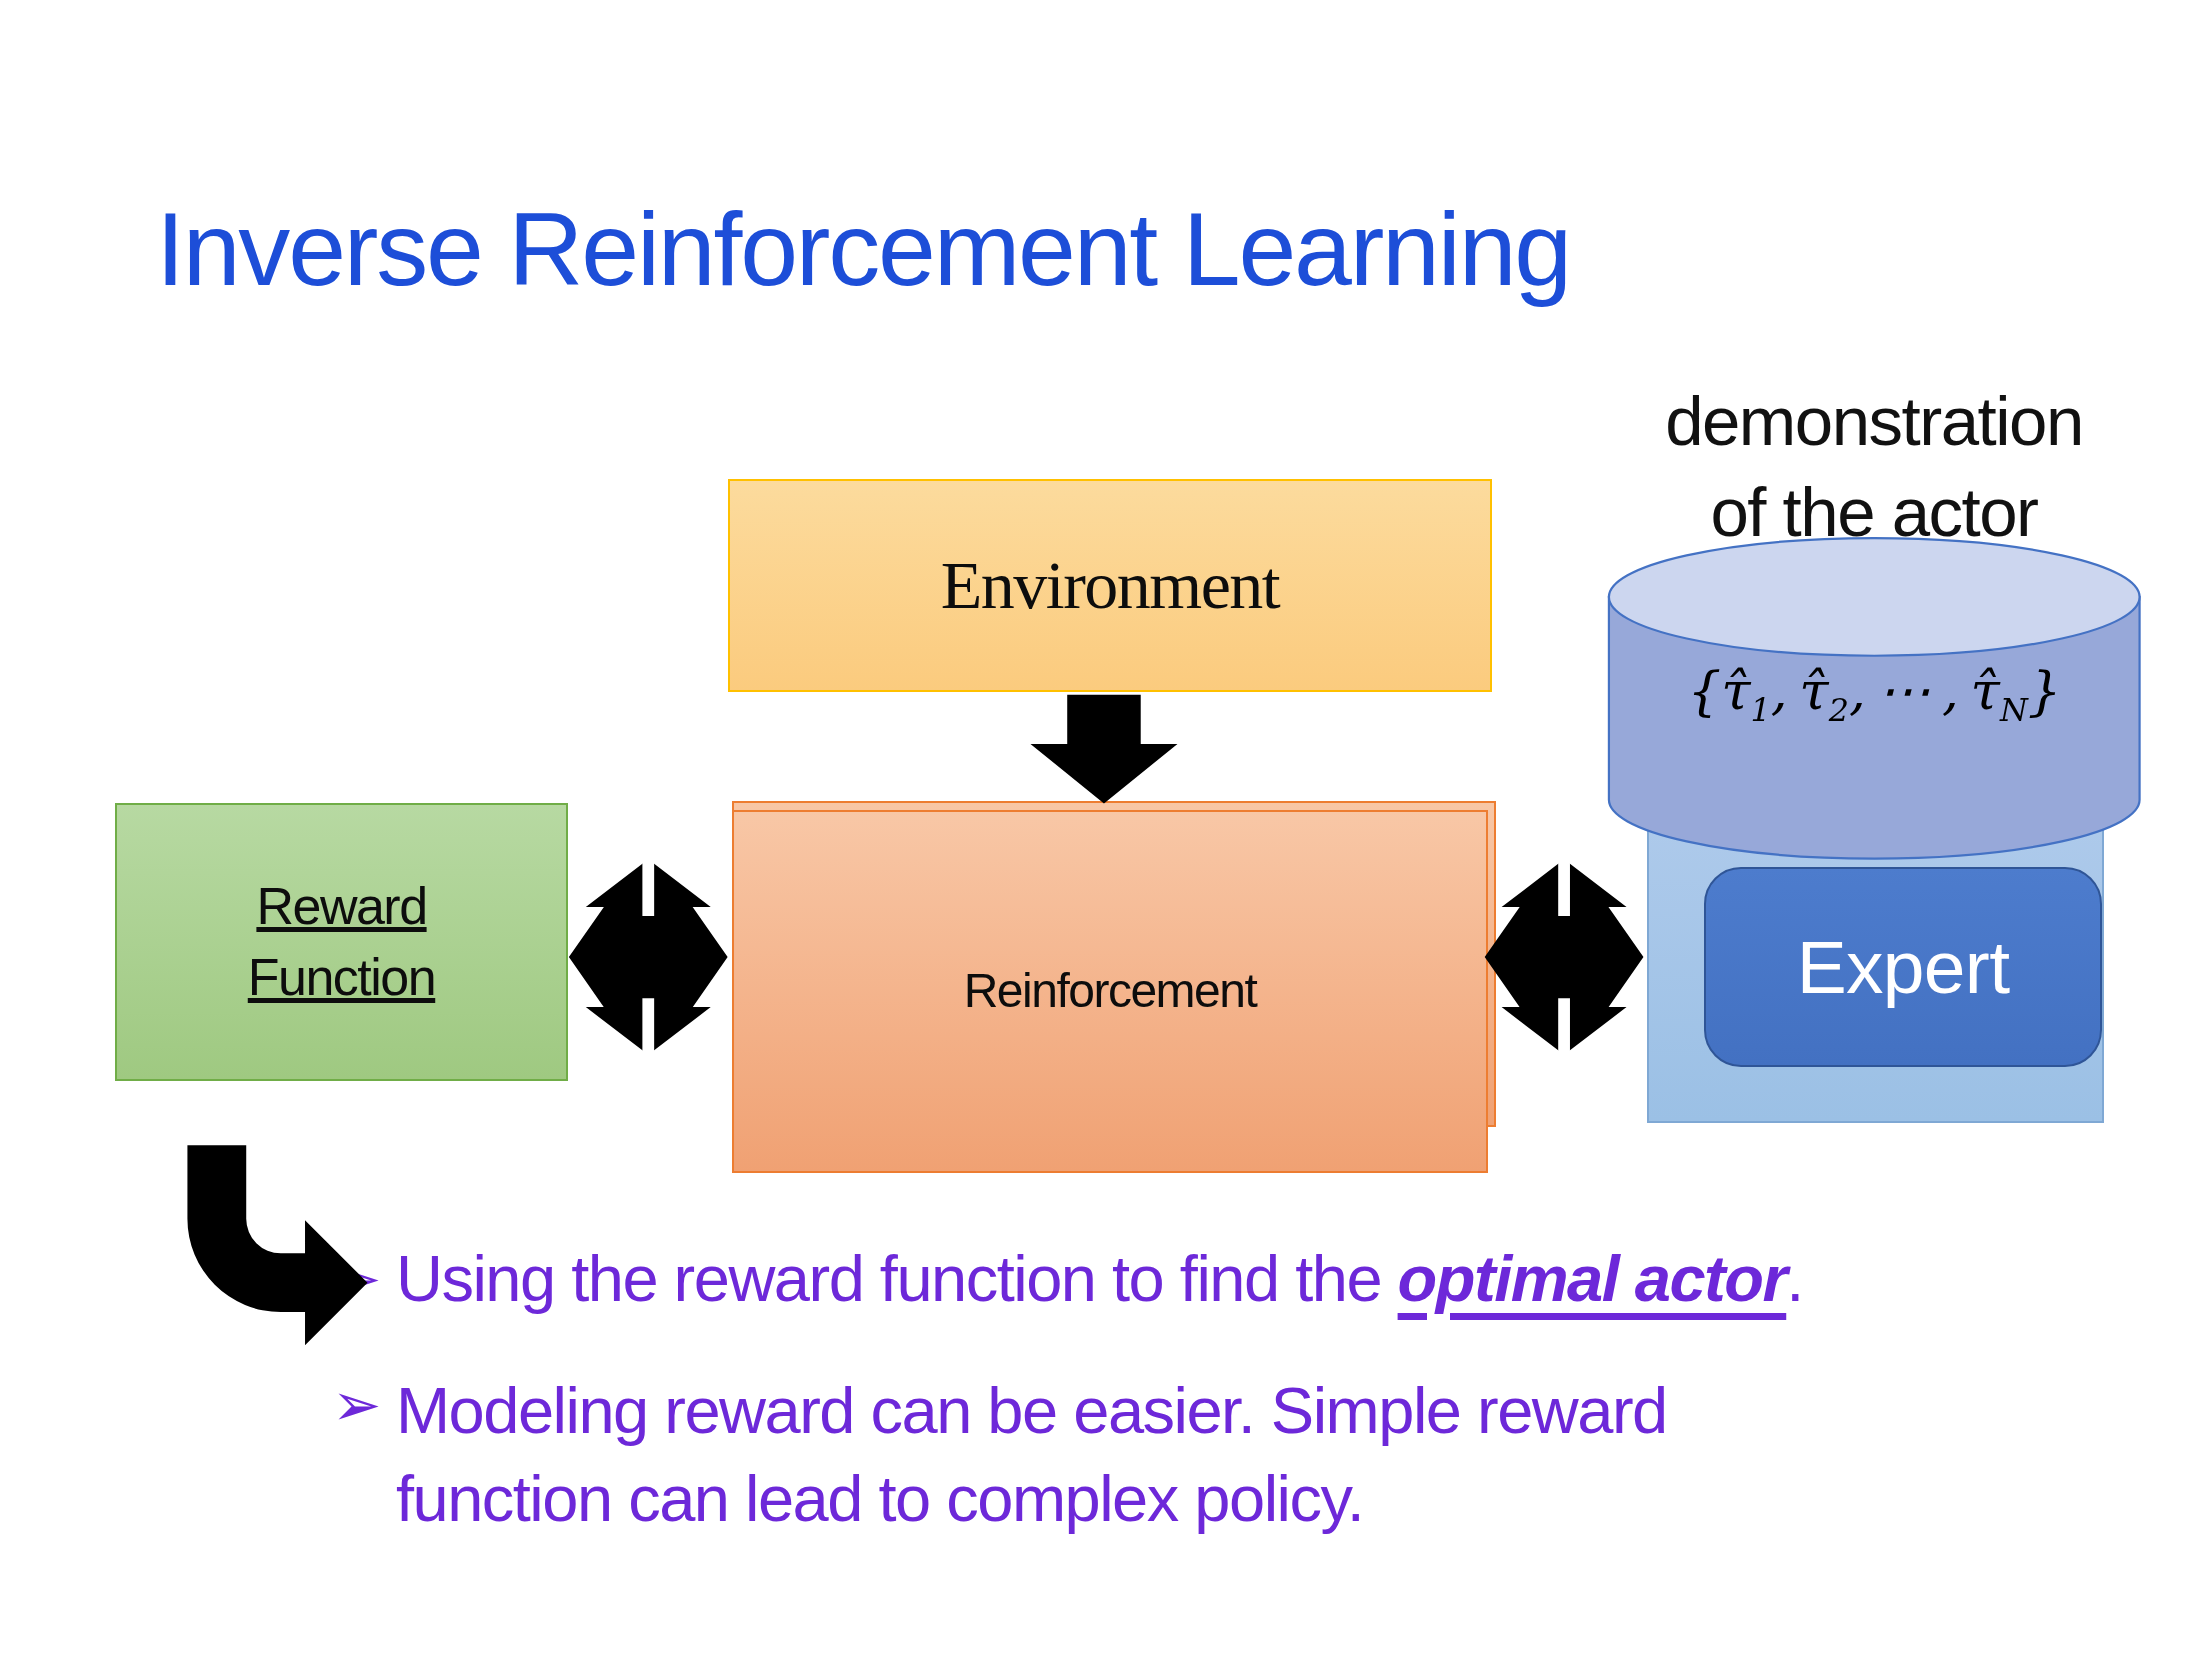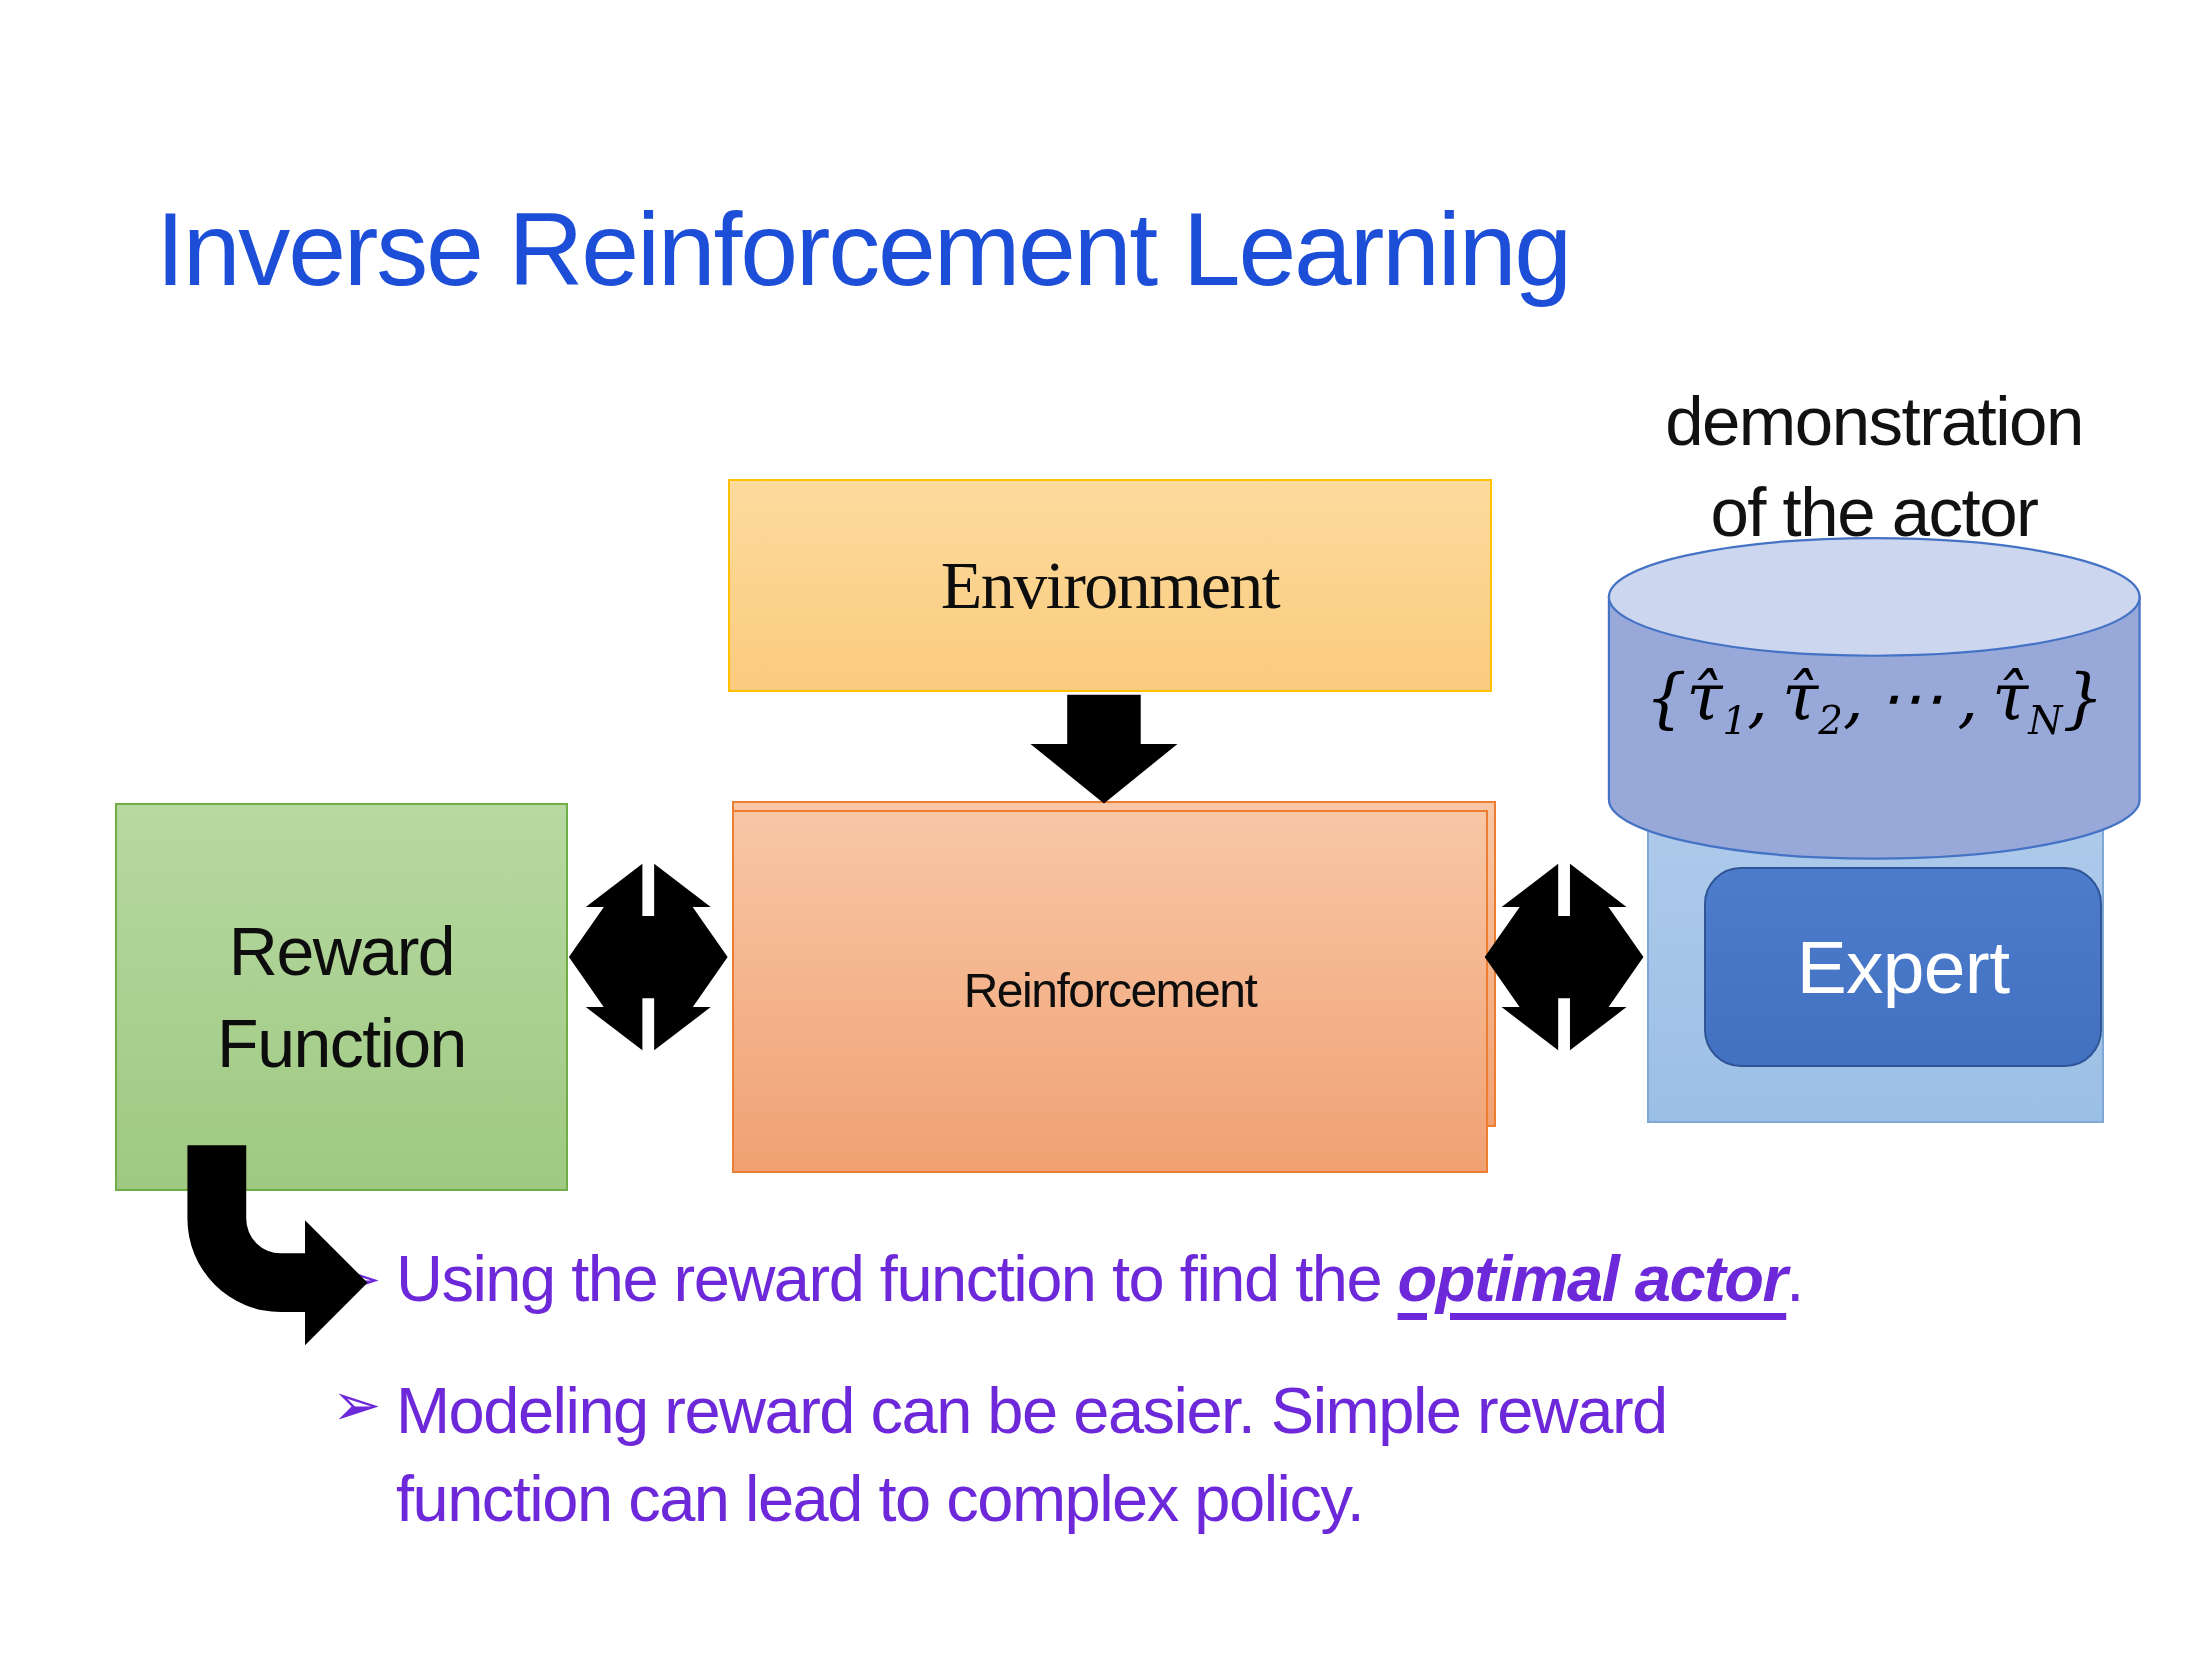--- a/index.html
+++ b/index.html
@@ -6,39 +6,39 @@
   body{width:2205px;height:1654px;position:relative;overflow:hidden;
        font-family:"Liberation Sans",sans-serif;color:var(--text,#111);}
   .abs{position:absolute;}
   #slide-title{left:156px;top:190px;font-size:104px;letter-spacing:-2.2px;color:#1d4ed8;z-index:3;white-space:nowrap;}
   #annotation{left:1580px;top:376px;width:588px;text-align:center;font-size:69px;letter-spacing:-1.5px;line-height:1.32;z-index:3;}
   .box{display:flex;flex-direction:column;align-items:center;justify-content:center;
        text-align:center;letter-spacing:-1.5px;color:#0d0d0d;z-index:2;box-sizing:border-box;}
   #environment-box{left:728px;top:479px;width:764px;height:213px;font-size:68px;
        background:linear-gradient(180deg,var(--environment-fill-top),var(--environment-fill-bottom));
        border:2.9px solid var(--environment-border);font-family:Liberation Serif, serif;}
-  #reward-box{left:115px;top:803px;width:453px;height:388px;font-size:68px;line-height:1.36;
+  #reward-box{left:115px;top:803px;width:453px;height:278px;font-size:52px;line-height:1.36;
        background:linear-gradient(180deg,var(--reward-fill-top),var(--reward-fill-bottom));
-       border:2.2px solid var(--reward-border);}
+       border:2.2px solid var(--reward-border);text-decoration:underline;}
   #rl-box-back{left:732px;top:801px;width:764px;height:326px;z-index:2;box-sizing:border-box;
        background:linear-gradient(180deg,var(--rl-fill-top),var(--rl-fill-bottom));
        border:2.2px solid var(--rl-border);}
   #rl-box{left:732px;top:810px;width:756px;height:363px;font-size:48px;line-height:1.52;
        background:linear-gradient(180deg,var(--rl-fill-top),var(--rl-fill-bottom));
        border:2.2px solid var(--rl-border);}
   #expert-container{left:1647px;top:813px;width:457px;height:310px;z-index:1;box-sizing:border-box;
        background:linear-gradient(180deg,var(--expert-container-fill-top),var(--expert-container-fill-bottom));
        border:2.2px solid var(--expert-container-border);}
   #expert-box{left:1704px;top:867px;width:398px;height:200px;font-size:75px;letter-spacing:-0.7px;
        display:flex;align-items:center;justify-content:center;color:#fff;z-index:6;box-sizing:border-box;
        background:linear-gradient(180deg,#4d7ccd,var(--expert-fill));
        border:2.9px solid var(--expert-border);border-radius:37px;}
   #demo-formula{left:1610px;top:660px;width:529px;text-align:center;z-index:6;
        font-family:"DejaVu Serif","Liberation Serif",serif;font-style:italic;
-       font-size:65px;color:#000;white-space:nowrap;}
+       font-size:53px;color:#000;white-space:nowrap;}
   #demo-formula sub{font-size:0.6em;font-style:italic;}
   #demo-formula .sp{margin-right:0.22em;}
   #diagram-svg{left:0;top:0;z-index:5;pointer-events:none;}
   .bullet{display:flex;align-items:flex-start;gap:16px;font-size:65px;letter-spacing:-1.5px;color:#6d28d9;z-index:3;}
   .bullet .marker{font-size:59px;line-height:1.22;padding-top:2.9px;}
   #bullet-1{left:332px;top:1241px;white-space:nowrap;}
   #bullet-2{left:332px;top:1367px;}
   #bullet-2 .bullet-text{line-height:1.36;}
   .em-strong{font-weight:bold;font-style:italic;text-decoration:underline;
        text-decoration-thickness:6.6px;text-underline-offset:11.8px;}

